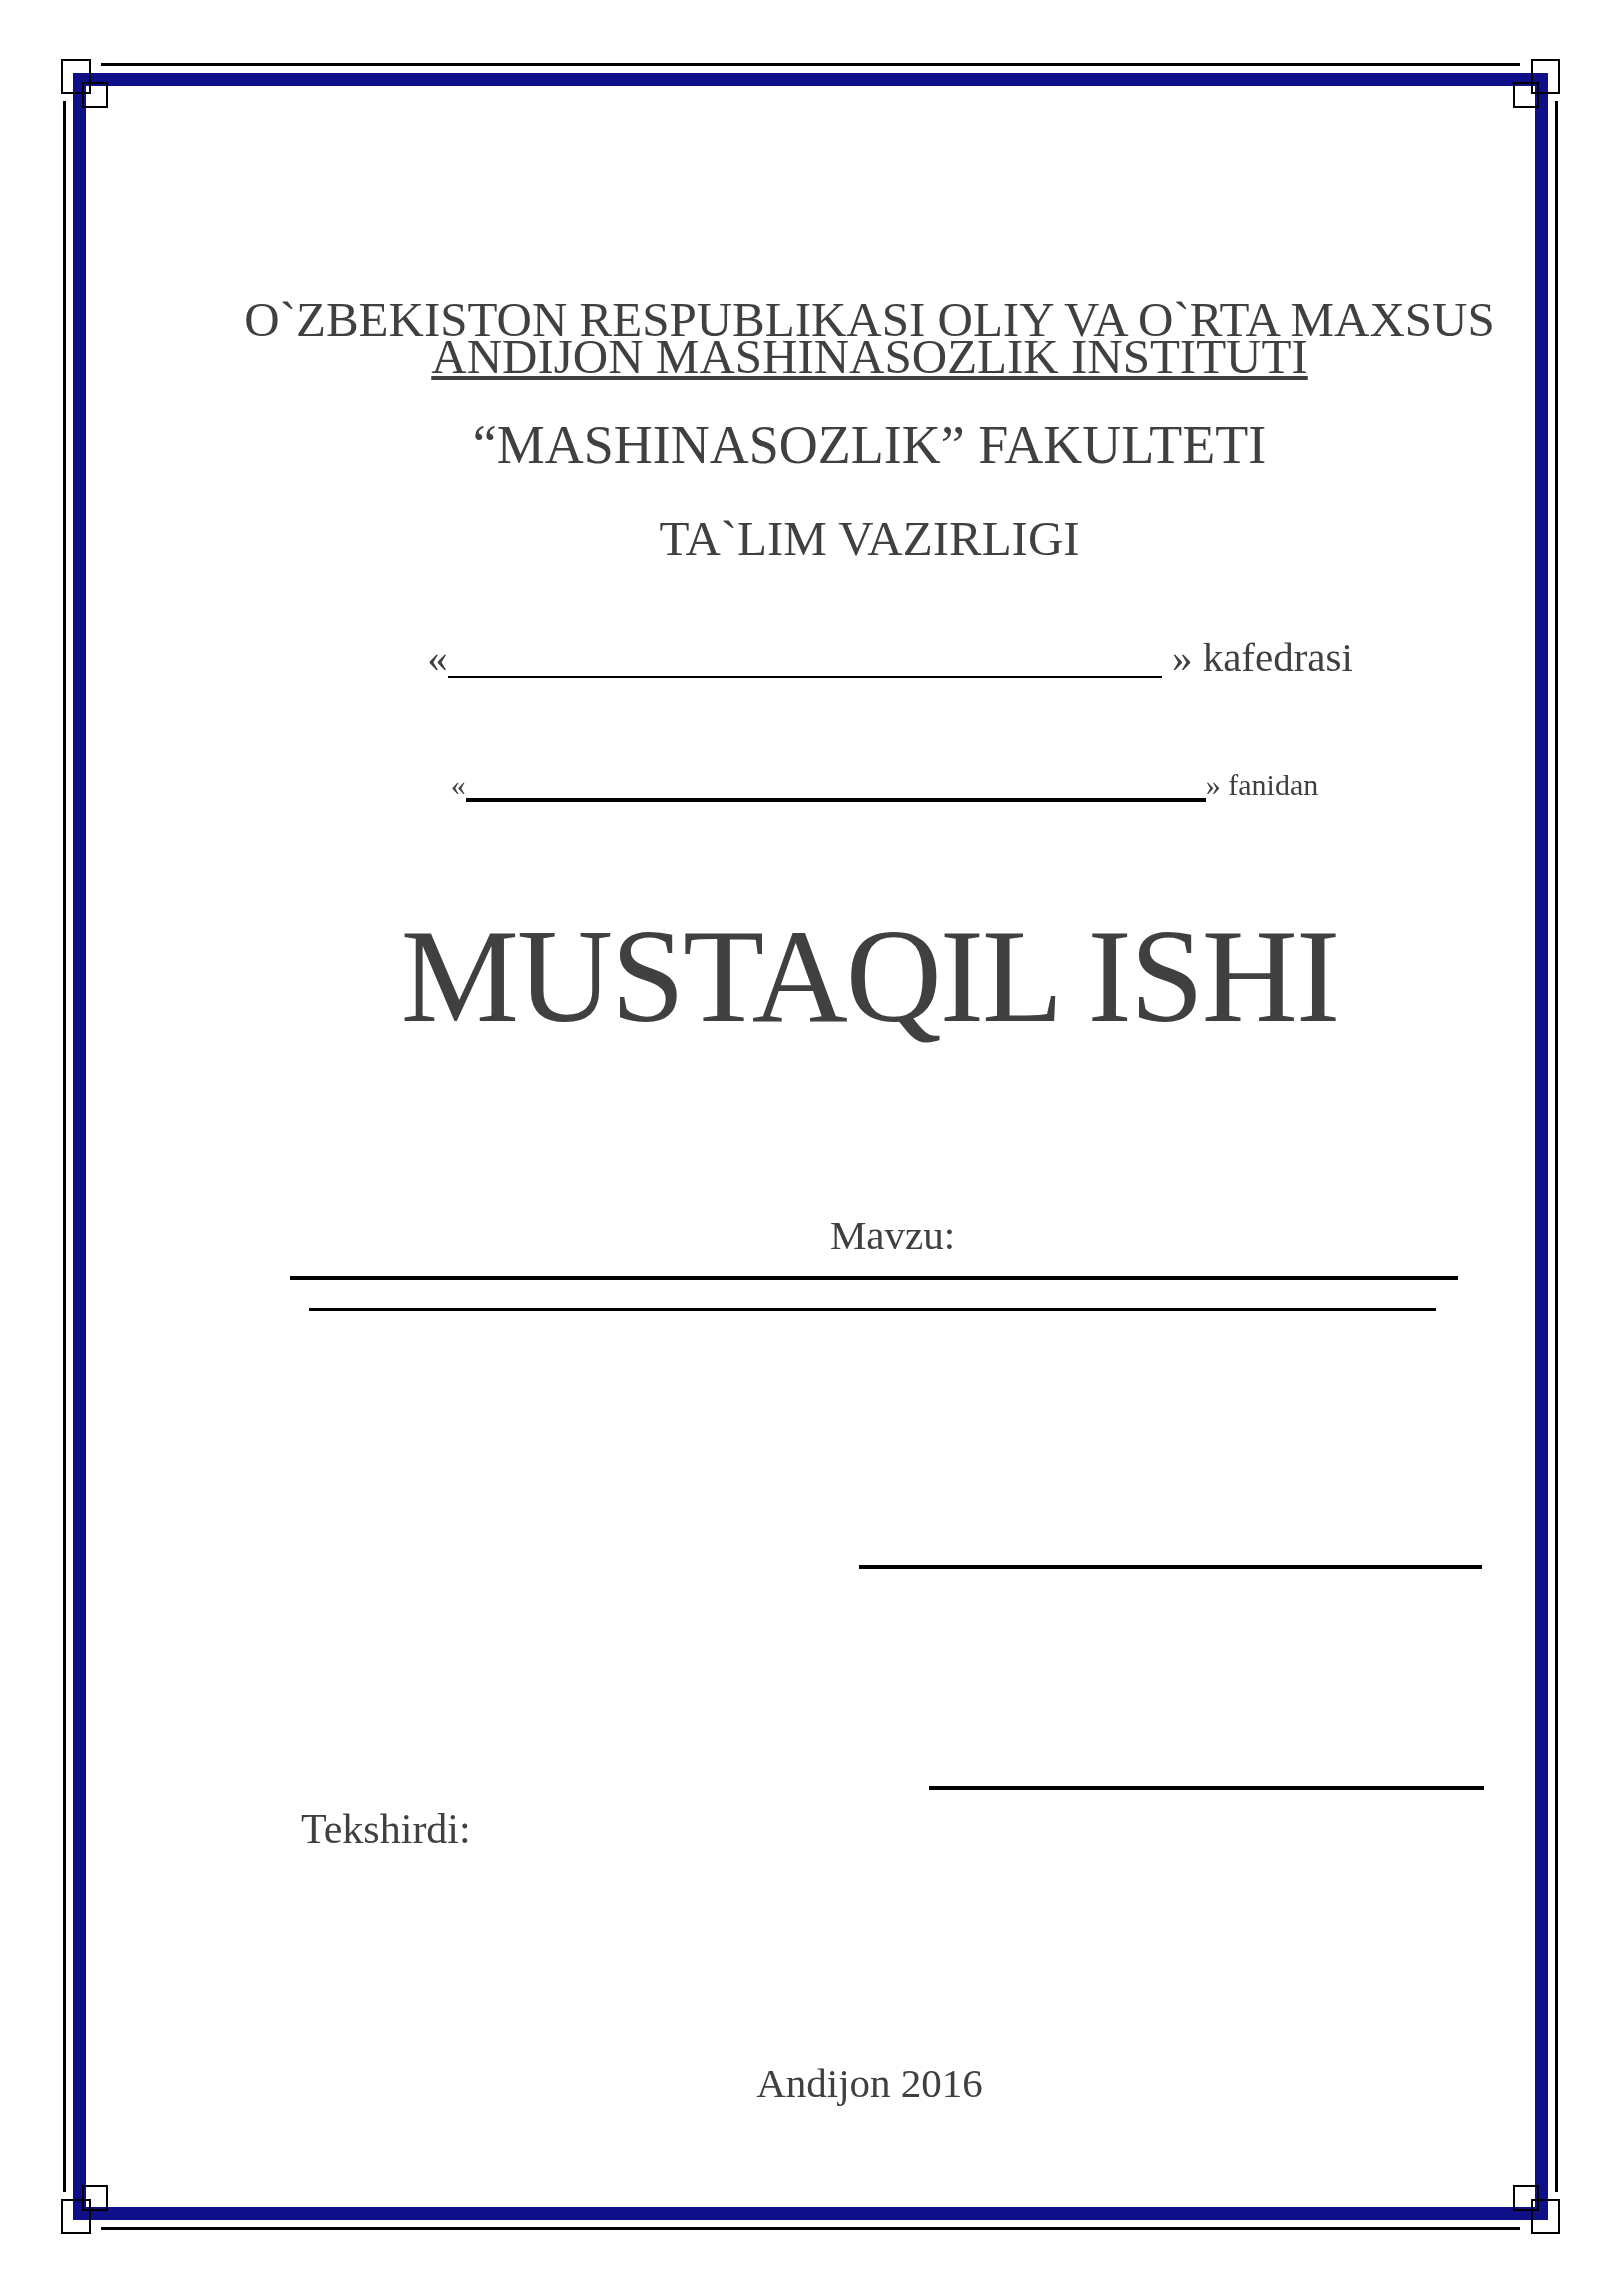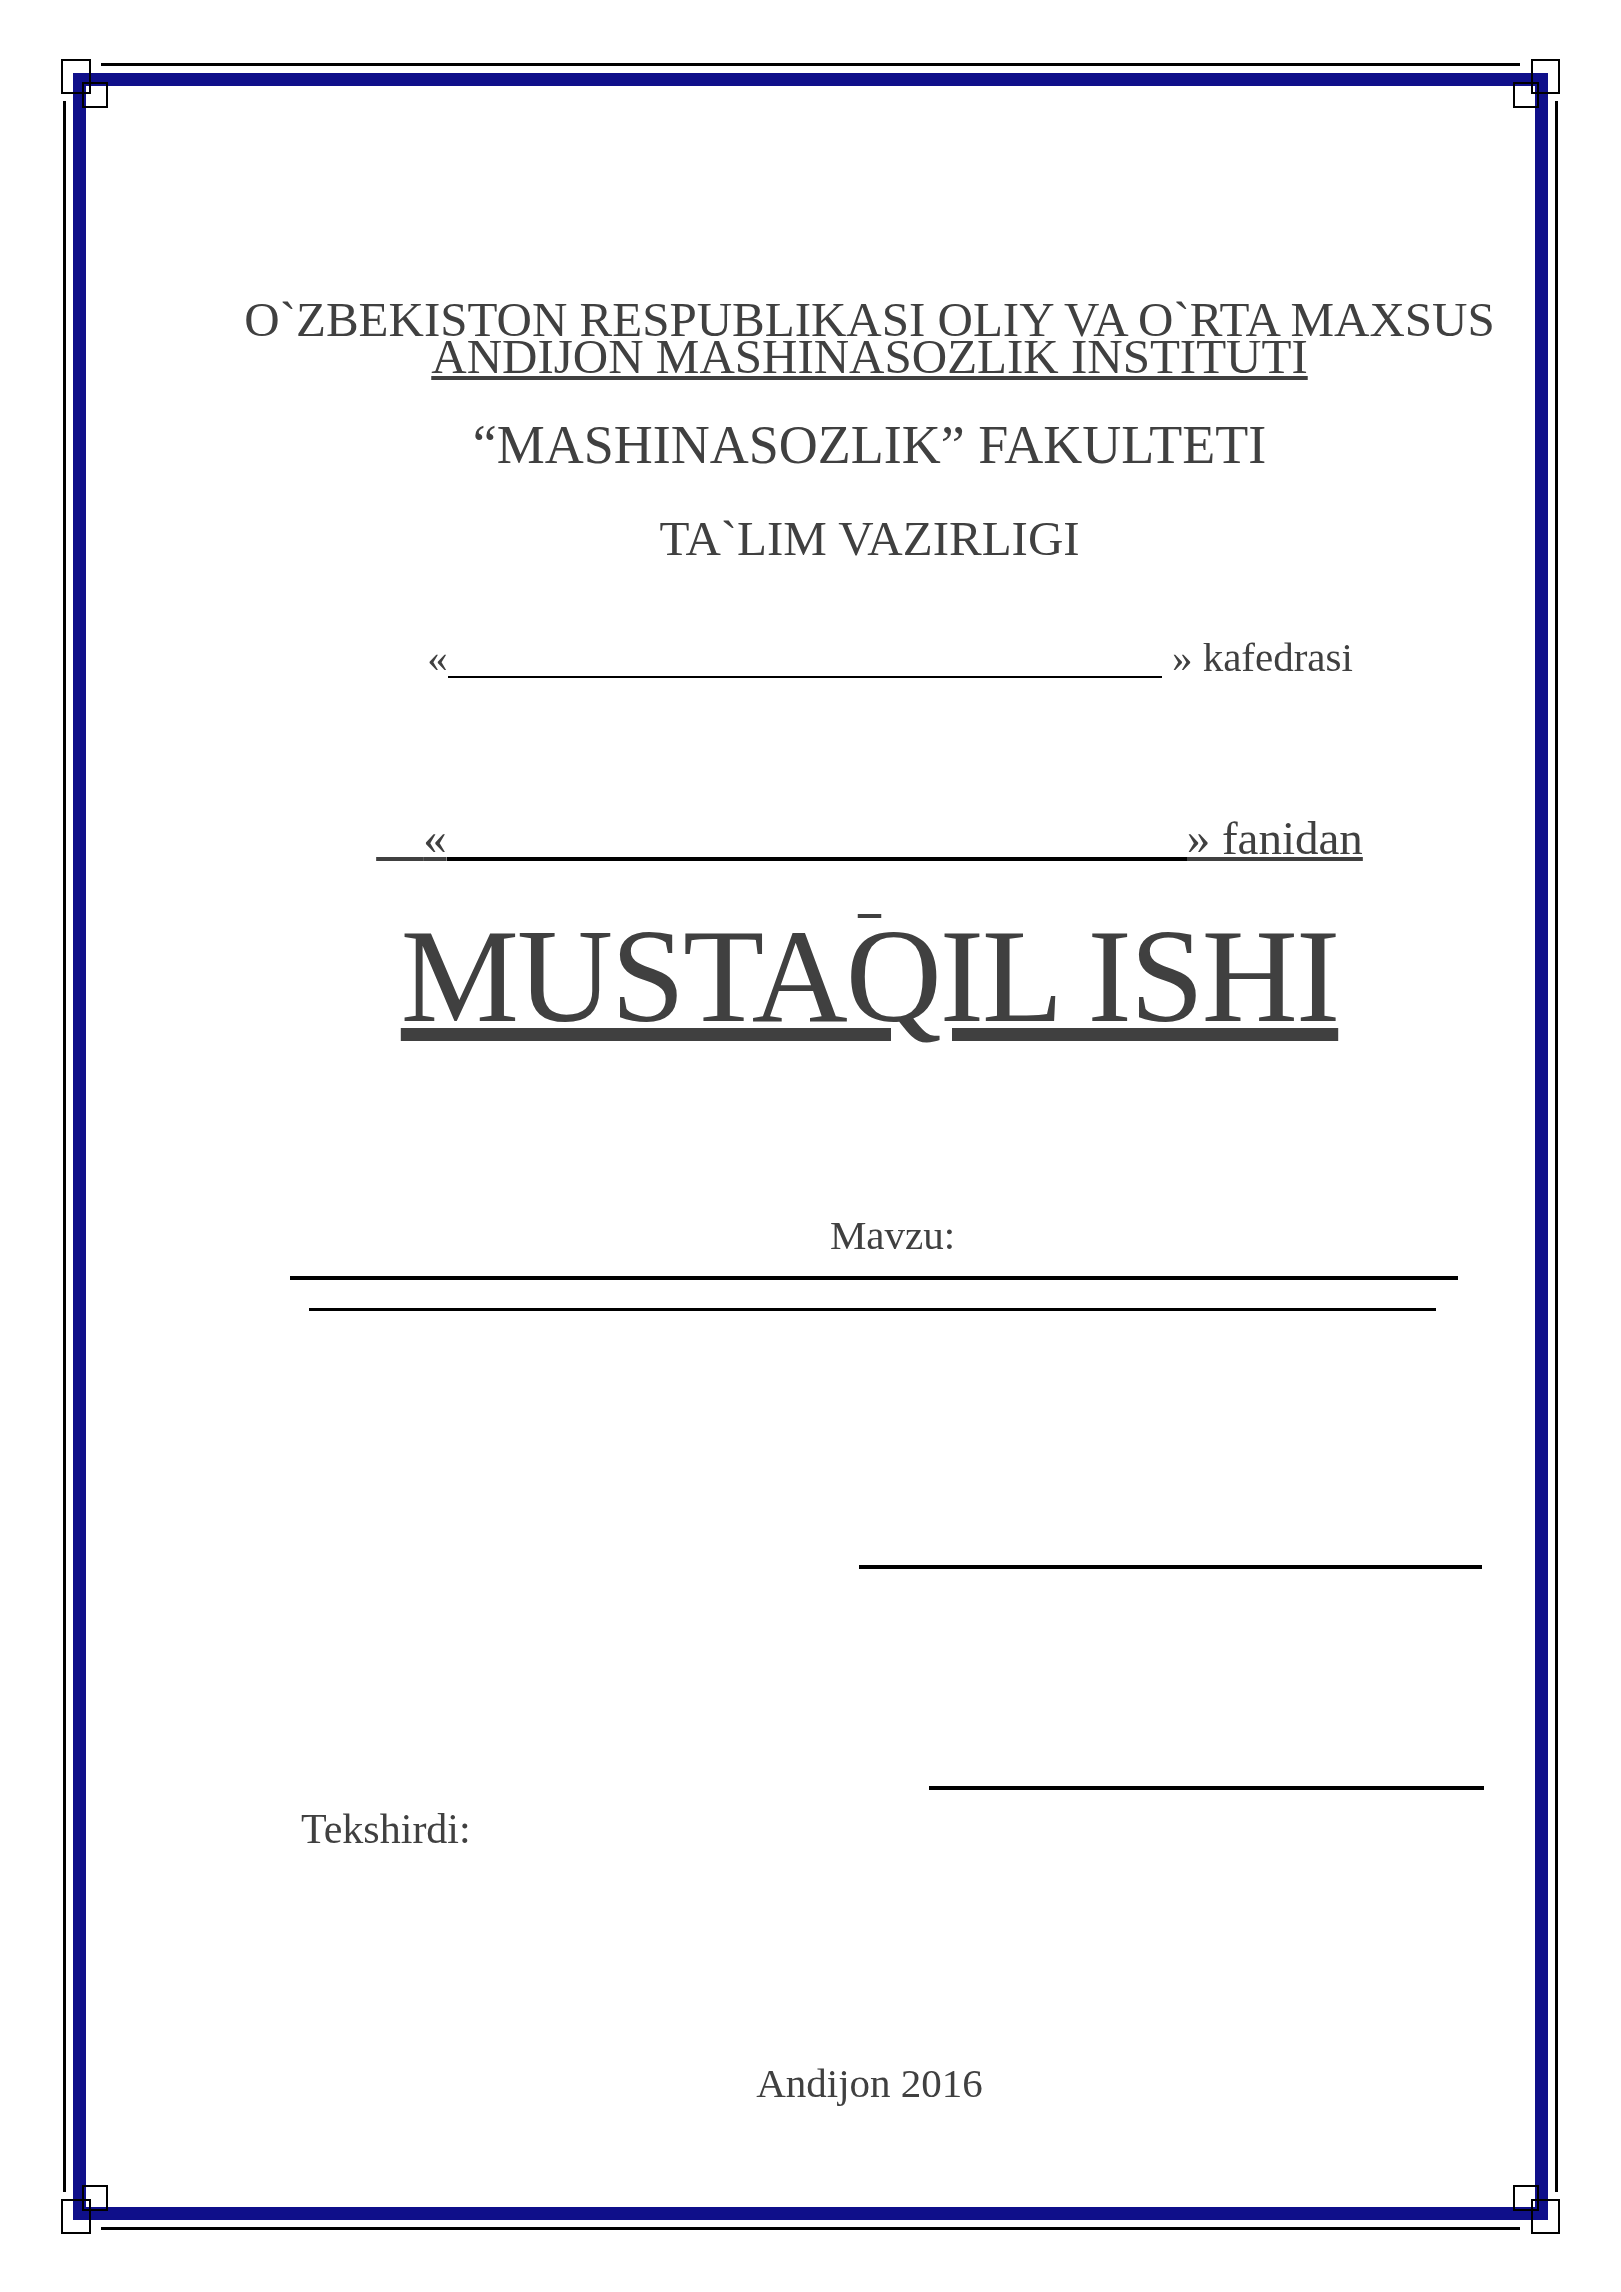--- a/index.html
+++ b/index.html
@@ -41,22 +41,22 @@
   .centered-col {
     position: absolute;
     left: 206px; right: 88px;
     text-align: center;
     white-space: pre-wrap;
   }
   .ministry  { top: 137px; font-size: 49px; line-height: 73px; }
   .institute { top: 327px; font-size: 49px; line-height: 59px; text-decoration: underline; }
   .faculty   { top: 416px; font-size: 54px; line-height: 59px; }
   .dept-line { top: 572px; font-size: 41px; line-height: 57px; }
-  .subj-line { top: 753px; font-size: 47px; line-height: 57px; text-decoration: underline; }
-  .main-title { top: 898px; font-size: 133px; line-height: 157px; letter-spacing: -2px; text-decoration: underline; }
+  .subj-line { top: 699px; font-size: 30px; line-height: 57px; }
+  .main-title { top: 898px; font-size: 133px; line-height: 157px; letter-spacing: -2px; }
   .footer-line { top: 2056px; font-size: 41px; line-height: 55px; }
 
   .left-block { position: absolute; white-space: pre-wrap; }
   .topic-block   { left: 241px; right: 118px; top: 1153px; font-size: 41px; line-height: 55px; text-align: center; }
   .perf-block    { left: 247px; right: 108px; top: 1465px; font-size: 41px; line-height: 53px; }
   .checker-block { left: 259px; top: 1747px; font-size: 42px; line-height: 55px; }
 
   
   .blank {
     display: inline-block;

